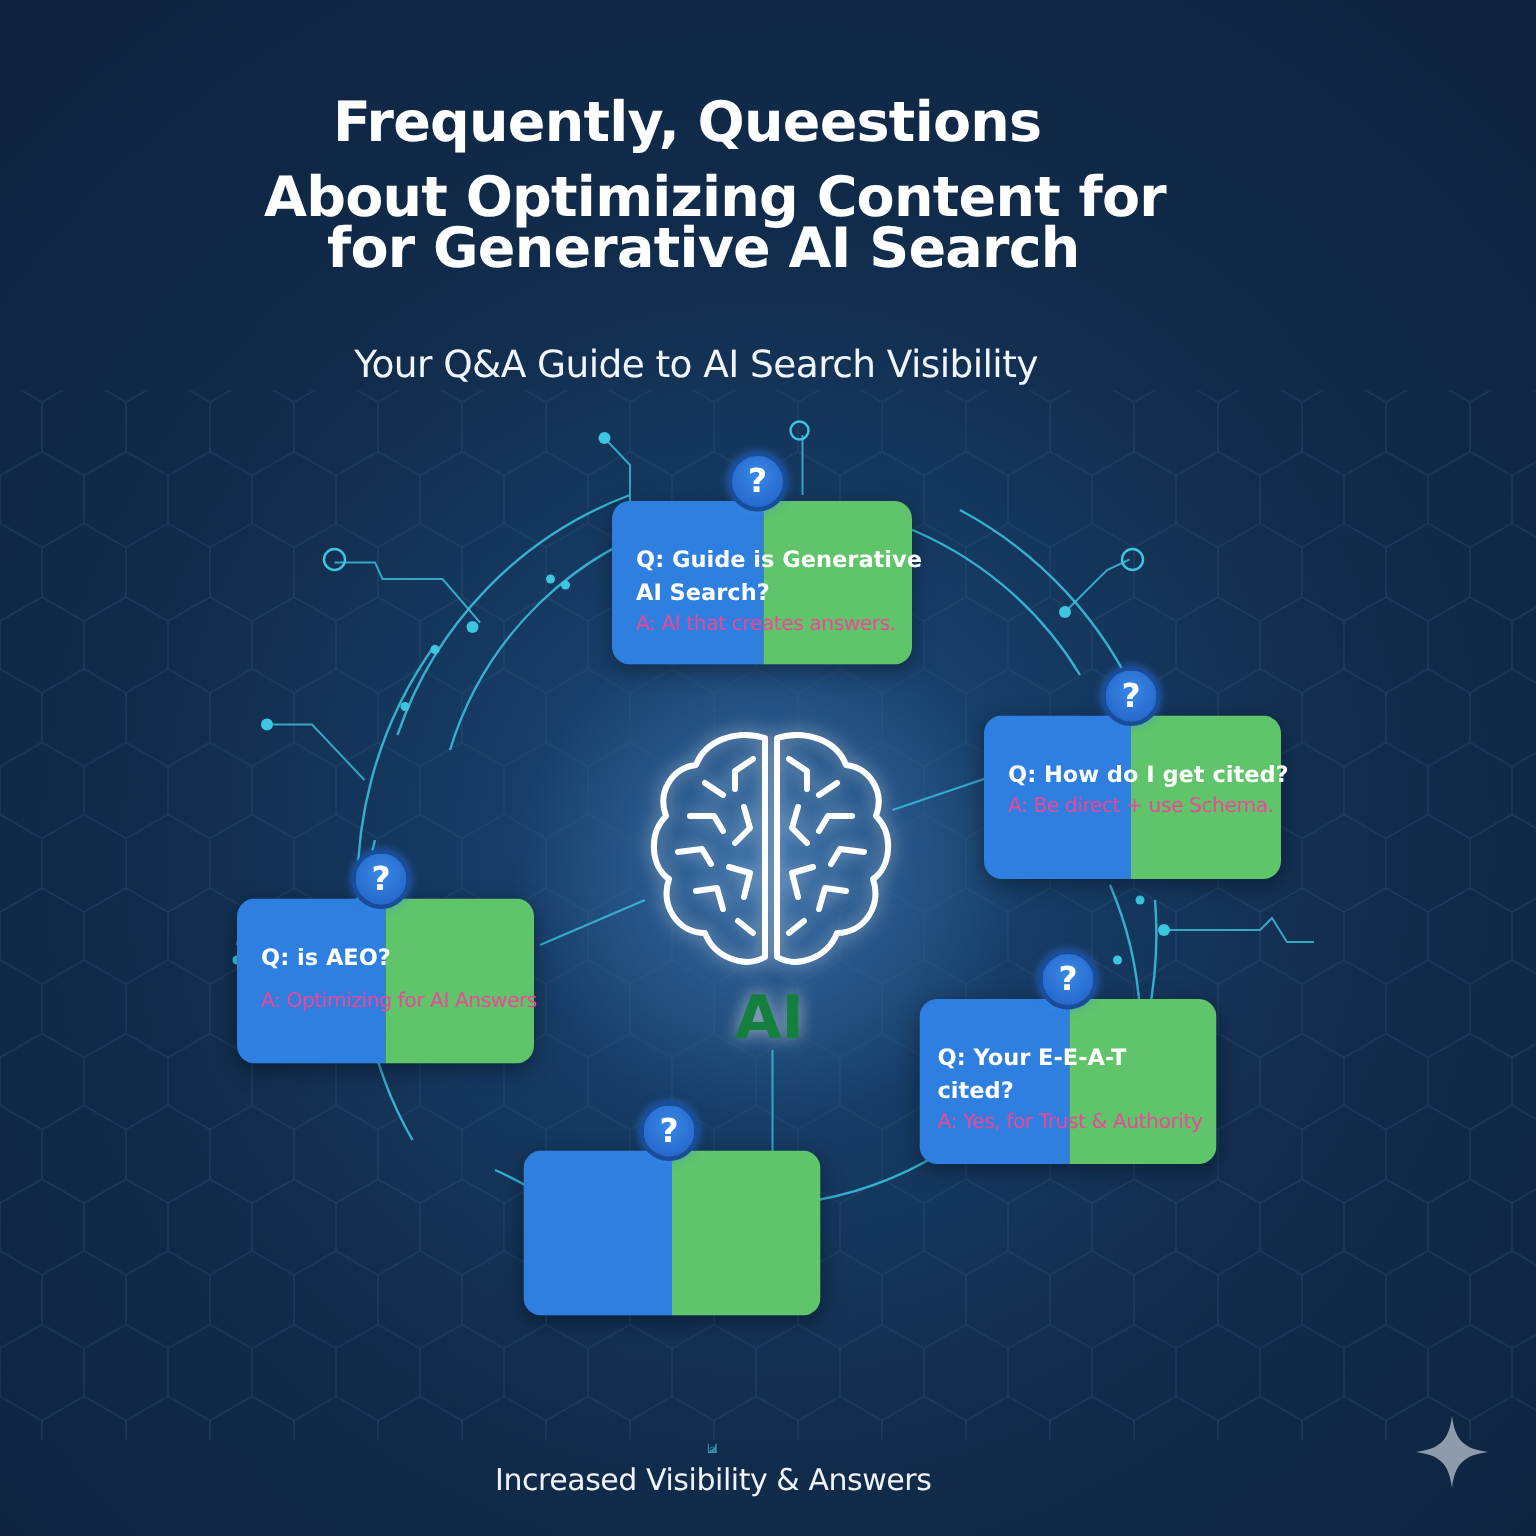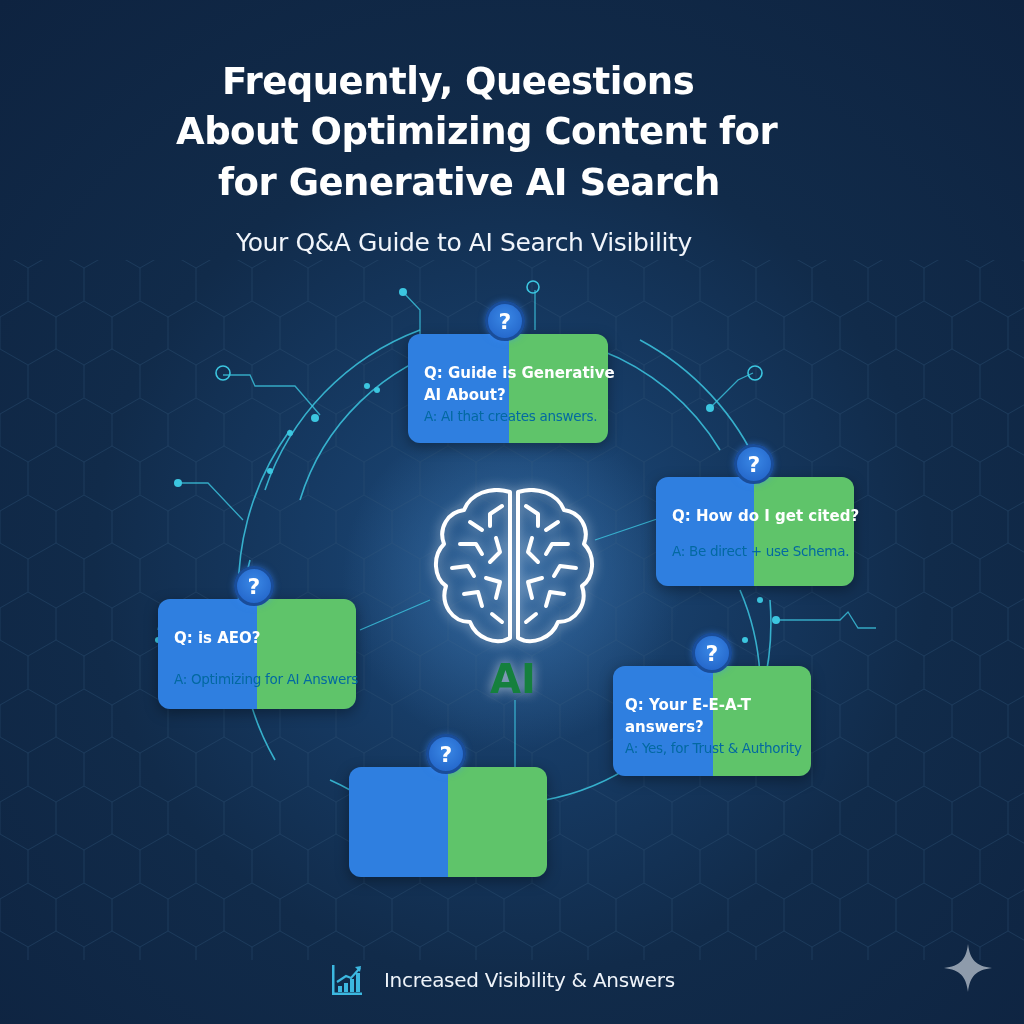--- a/index.html
+++ b/index.html
@@ -23,36 +23,36 @@
   }
   .card {
     position:absolute; border-radius:12px; overflow:visible;
     box-shadow: 0 4px 14px rgba(0,0,0,0.35);
   }
   .card .halves { position:absolute; inset:0; border-radius:12px; overflow:hidden; display:flex; }
   .card .halves .b { background:#2f7fe0; }
   .card .halves .g { background:#5fc46a; flex:1; }
   .card .txt { position:absolute; left:16px; right:6px; }
   .card .q { font-family:"DejaVu Sans", sans-serif; font-weight:bold; font-size:15px; line-height:22px; white-space:nowrap; }
-  .card .a { font-family:"DejaVu Sans", sans-serif; font-size:13.5px; line-height:20px; white-space:nowrap; color:#0369a1; letter-spacing:-0.3px; }
+  .card .a { font-family:"DejaVu Sans", sans-serif; font-size:13.5px; line-height:20px; white-space:nowrap; color:#ec4899; letter-spacing:-0.3px; }
   .qbadge {
     position:absolute; width:40px; height:40px; border-radius:50%;
     background: radial-gradient(circle at 50% 40%, #3a88e6, #1f5fc4);
     border:3px solid #1a4d99; box-sizing:border-box;
     display:flex; align-items:center; justify-content:center;
     font-family:"DejaVu Sans", sans-serif; font-weight:bold; font-size:22px; color:#fff;
     box-shadow: 0 0 6px rgba(60,140,255,0.5);
   }
   .ai-label {
     position:absolute; left:470px; top:656px; width:86px; text-align:center;
     font-family:"DejaVu Sans", sans-serif; font-weight:bold; font-size:40px; color:#15803d;
     text-shadow: 0 0 12px rgba(255,255,255,0.6);
   }
   .footer {
-    position:absolute; left:330px; top:962px; height:36px; display:flex; align-items:center; gap:20px;
+    position:absolute; left:330px; top:962px; height:36px; display:flex; align-items:center; gap:5px;flex-direction:column;
   }
   .footer-text { font-family:"DejaVu Sans", sans-serif; font-size:20px; color:#eef3f9; letter-spacing:-0.3px; }
   .sparkle { position:absolute; left:942px; top:942px; width:52px; height:52px; }
 </style>
 </head>
 <body>
 
 <svg class="bg-svg" viewBox="0 0 1024 1024">
   <defs>
     <pattern id="hex" width="56" height="97" patternUnits="userSpaceOnUse" patternTransform="translate(0,10)">
@@ -109,79 +109,79 @@
   <g fill="none" stroke="#3cc6e0" stroke-width="1.6">
     <circle cx="223" cy="373" r="7"></circle>
     <circle cx="533" cy="287" r="6"></circle>
     <circle cx="755" cy="373" r="7"></circle>
   </g>
 </svg>
 
 <div class="title">
   <span class="l" style="left:222px;top:0">Frequently, Queestions</span>
   <span class="l" style="left:176px;top:50px">About Optimizing Content for</span>
-  <span class="l" style="left:218px;top:101px">for Generative AI Search</span>
+  <span class="l" style="left:218px;top:84px">for Generative AI Search</span>
 </div>
 <div class="subtitle">Your Q&amp;A Guide to AI Search Visibility</div>
 
 <svg style="position:absolute;left:430px;top:482px;width:168px;height:170px;filter:drop-shadow(0 0 6px rgba(255,255,255,0.55))" viewBox="0 0 168 170">
   <g fill="none" stroke="#ffffff" stroke-width="4" stroke-linecap="round" stroke-linejoin="round">
     <path d="M80 10 C60 4 40 12 34 28 C18 30 8 46 14 62 C2 74 4 96 16 104 C10 122 22 140 40 140 C46 156 66 164 80 156 Z"></path>
     <path d="M88 10 C108 4 128 12 134 28 C150 30 160 46 154 62 C166 74 164 96 152 104 C158 122 146 140 128 140 C122 156 102 164 88 156 Z"></path>
     <path d="M72 24 L60 32 L60 44 M40 40 L52 48 M30 62 L46 62 L52 72 M66 56 L70 70 L60 80 M22 86 L38 84 L44 94 M56 96 L70 100 L66 116 M34 112 L48 110 L52 124 M62 132 L72 140"></path>
     <path d="M96 24 L108 32 L108 44 M128 40 L116 48 M138 62 L122 62 L116 72 M102 56 L98 70 L108 80 M146 86 L130 84 L124 94 M112 96 L98 100 L102 116 M134 112 L120 110 L116 124 M106 132 L96 140"></path>
   </g>
 </svg>
 <div class="ai-label">AI</div>
 
 <div class="card" style="left:408px;top:334px;width:200px;height:109px;">
   <div class="halves">
       <div class="b" style="width:101px"></div>
       <div class="g"></div>
     </div>
   <div class="txt" style="top:28px">
     <div class="q">Q: Guide is Generative</div>
-    <div class="q">AI About?</div>
+    <div class="q">AI Search?</div>
     <div class="a">A: AI that creates answers.</div>
   </div>
   <div class="qbadge" style="left:77px;top:-33px">?</div>
 </div>
 
 <div class="card" style="left:656px;top:477px;width:198px;height:109px;">
   <div class="halves">
       <div class="b" style="width:98px"></div>
       <div class="g"></div>
     </div>
   <div class="txt" style="top:28px">
     <div class="q">Q: How do I get cited?</div>
-    <div class="a" style="margin-top:14px">A: Be direct + use Schema.</div>
+    <div class="a" style="">A: Be direct + use Schema.</div>
   </div>
   <div class="qbadge" style="left:78px;top:-33px">?</div>
 </div>
 
 <div class="card" style="left:158px;top:599px;width:198px;height:110px;">
   <div class="halves">
       <div class="b" style="width:99px"></div>
       <div class="g"></div>
     </div>
   <div class="txt" style="top:28px">
     <div class="q">Q: is AEO?</div>
-    <div class="a" style="margin-top:20px">A: Optimizing for AI Answers</div>
+    <div class="a" style="margin-top:8px">A: Optimizing for AI Answers</div>
   </div>
   <div class="qbadge" style="left:76px;top:-33px">?</div>
 </div>
 
 <div class="card" style="left:613px;top:666px;width:198px;height:110px;">
   <div class="halves">
       <div class="b" style="width:100px"></div>
       <div class="g"></div>
     </div>
   <div class="txt" style="top:28px;left:12px">
     <div class="q">Q: Your E-E-A-T</div>
-    <div class="q">answers?</div>
+    <div class="q">cited?</div>
     <div class="a">A: Yes, for Trust &amp; Authority</div>
   </div>
   <div class="qbadge" style="left:79px;top:-33px">?</div>
 </div>
 
 <div class="card" style="left:349px;top:767px;width:198px;height:110px;">
   <div class="halves">
       <div class="b" style="width:99px"></div>
       <div class="g"></div>
     </div>

